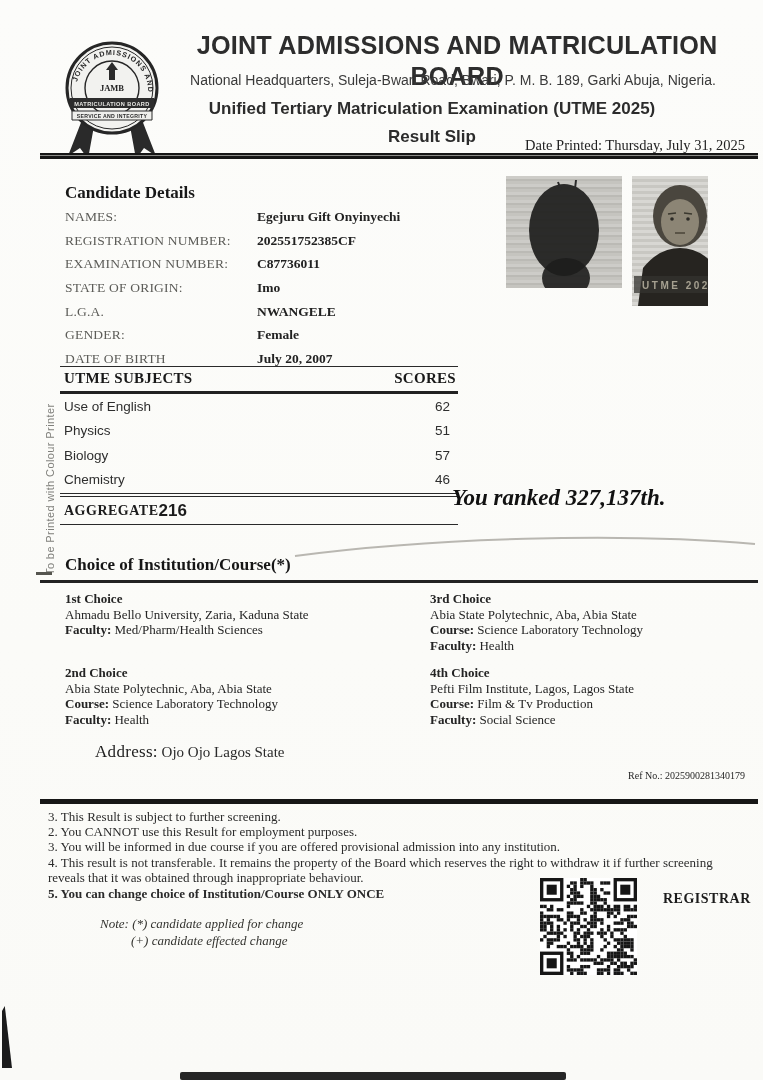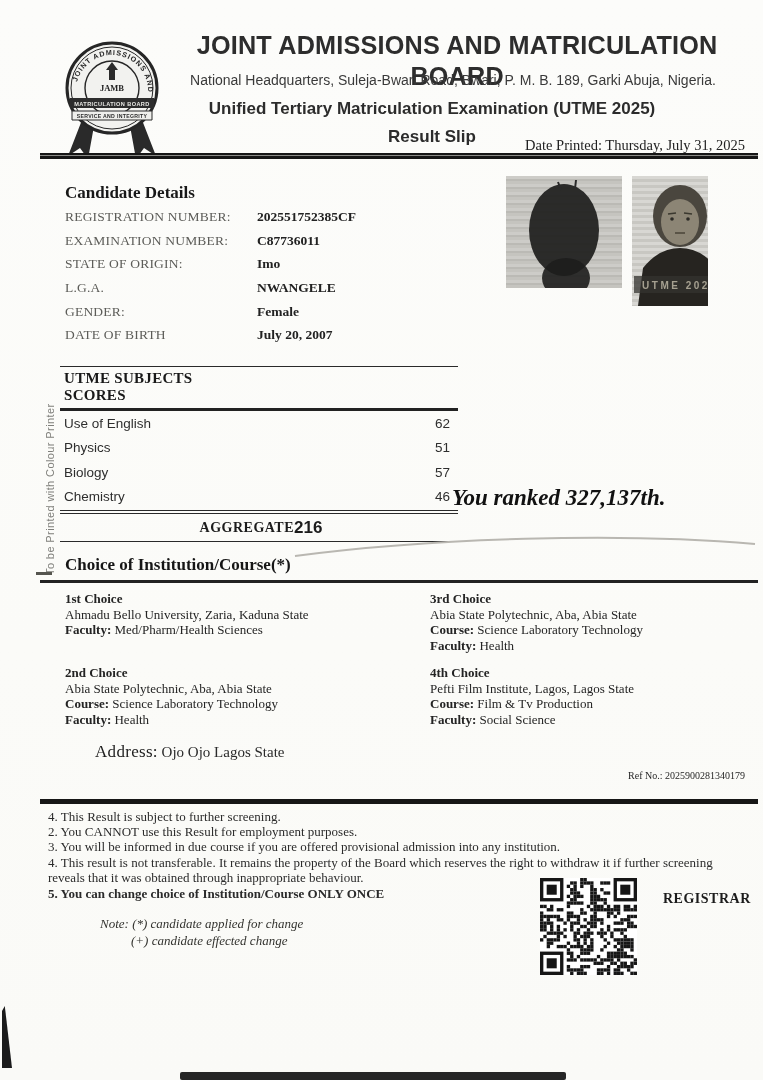--- a/index.html
+++ b/index.html
@@ -38,26 +38,26 @@
   
   .photo{overflow:hidden;}
   .photo-left{left:506px;top:176px;width:116px;height:112px;
     background:repeating-linear-gradient(180deg,#cdccc8 0 3px,#bbbab5 3px 5px,#c5c4bf 5px 8px);}
   .photo-right{left:632px;top:176px;width:76px;height:130px;
     background:repeating-linear-gradient(180deg,#d8d7d3 0 3px,#c8c7c2 3px 6px);}
   
   .tbl{left:60px;top:366px;width:398px;}
   .t-rule{height:0;border-top:1.5px solid #2a2a2a;}
   .t-rule-thick{height:3px;background:#222;margin-top:2px;}
-  .t-head{display:flex;justify-content:space-between;padding:3px 2px 2px 4px;flex-direction:column;}
+  .t-head{display:flex;justify-content:space-between;padding:3px 2px 2px 4px;}
   .t-head span{font-size:15px;font-weight:bold;color:#191919;letter-spacing:.3px;}
   .t-row{display:flex;justify-content:space-between;height:24.5px;align-items:center;padding:0 8px 0 4px;}
   .t-row span{font-family:"Liberation Sans",sans-serif;font-size:13.5px;color:#2e2e2e;}
   .t-dbl{border-top:1.5px solid #2a2a2a;border-bottom:1.5px solid #2a2a2a;height:2px;margin-top:1px;}
-  .t-agg{display:flex;justify-content:center;align-items:center;height:27px;padding:0 8px 0 4px;margin-left:8px;}
+  .t-agg{display:flex;justify-content:flex-start;align-items:center;height:27px;padding:0 8px 0 4px;}
   .agg-label{font-size:14px;font-weight:bold;color:#1c1c1c;letter-spacing:.5px;}
   .agg-val{font-family:"Liberation Sans",sans-serif;font-size:17px;font-weight:bold;color:#1c1c1c;}
   .rank-text{left:452px;top:485px;width:280px;font-size:23px;font-weight:bold;font-style:italic;color:#111;}
   
   .swoosh{left:290px;top:534px;width:470px;height:30px;}
   .choice-heading{left:65px;top:555px;font-size:17px;font-weight:bold;color:#161616;}
   .rule-choice{left:40px;top:580px;width:718px;height:3px;background:#222;}
   .choice{width:355px;font-size:13px;line-height:15.5px;color:#242424;}
   .choice .ct{font-weight:bold;}
   .c1{left:65px;top:591px;} .c3{left:430px;top:591px;}
@@ -118,20 +118,24 @@
 
   <div class="abs side-note">
     <span>To be Printed with Colour Printer</span>
   </div>
   <div class="abs side-tick"></div>
 
   <div class="abs cand-heading">Candidate Details</div>
 
   <div class="abs cand-rows">
     <div class="crow">
+      <span class="clabel">NAMES:</span>
+      <span class="cvalue">Egejuru Gift Onyinyechi</span>
+    </div>
+    <div class="crow">
       <span class="clabel">REGISTRATION NUMBER:</span>
       <span class="cvalue">202551752385CF</span>
     </div>
     <div class="crow">
       <span class="clabel">EXAMINATION NUMBER:</span>
       <span class="cvalue">C87736011</span>
     </div>
     <div class="crow">
       <span class="clabel">STATE OF ORIGIN:</span>
       <span class="cvalue">Imo</span>
@@ -237,21 +241,21 @@
   </div>
 
   <div class="abs addr">
     <span class="al">Address:</span>
     <span>Ojo Ojo Lagos State</span>
   </div>
   <div class="abs ref-no">Ref No.: 2025900281340179</div>
   <div class="abs rule-notes"></div>
 
   <div class="abs notes">
-    <div>4. This Result is subject to further screening.</div>
+    <div>3. This Result is subject to further screening.</div>
     <div>2. You CANNOT use this Result for employment purposes.</div>
     <div>3. You will be informed in due course if you are offered provisional admission into any institution.</div>
     <div>4. This result is not transferable. It remains the property of the Board which reserves the right to withdraw it if further screening reveals that it was obtained through inappropriate behaviour.</div>
     <div>5. You can change choice of Institution/Course ONLY ONCE</div>
   </div>
   <div class="abs footnote1">Note: (*) candidate applied for change</div>
   <div class="abs footnote2">(+) candidate effected change</div>
 
   <div class="abs qr">
       <svg width="97" height="97" viewBox="0 0 97 97">

